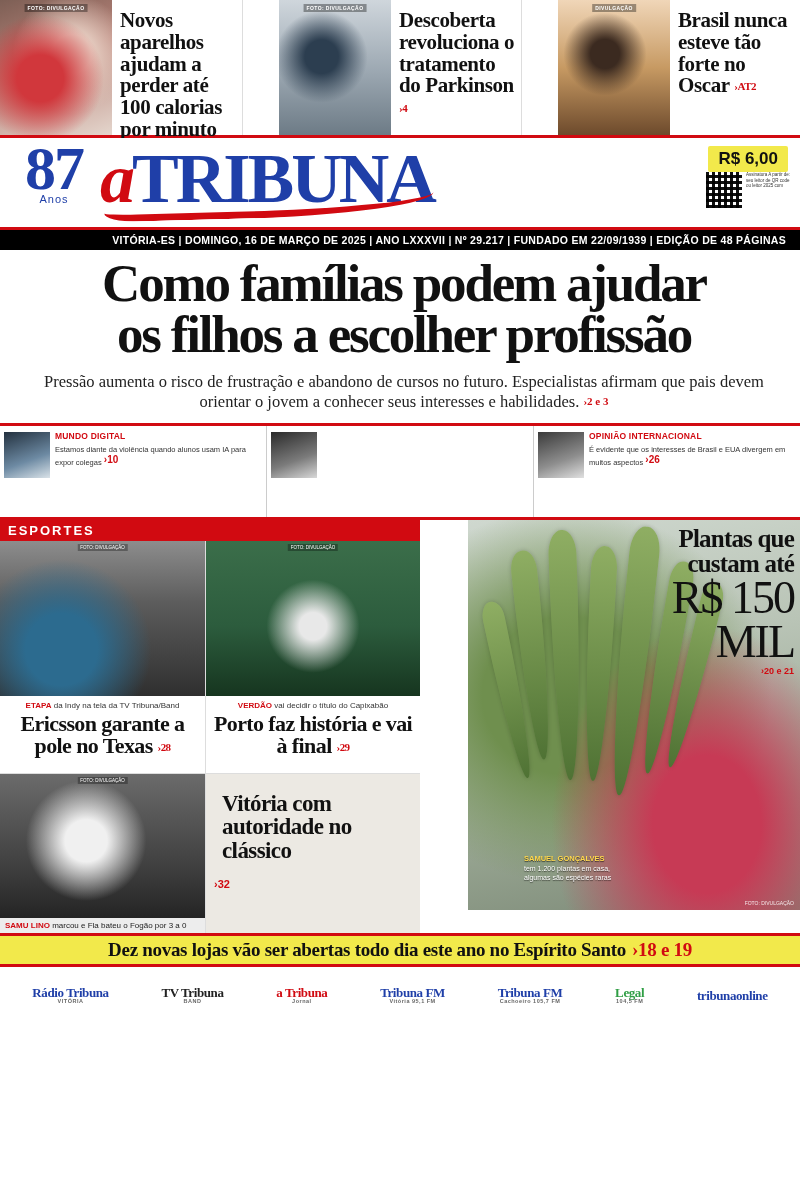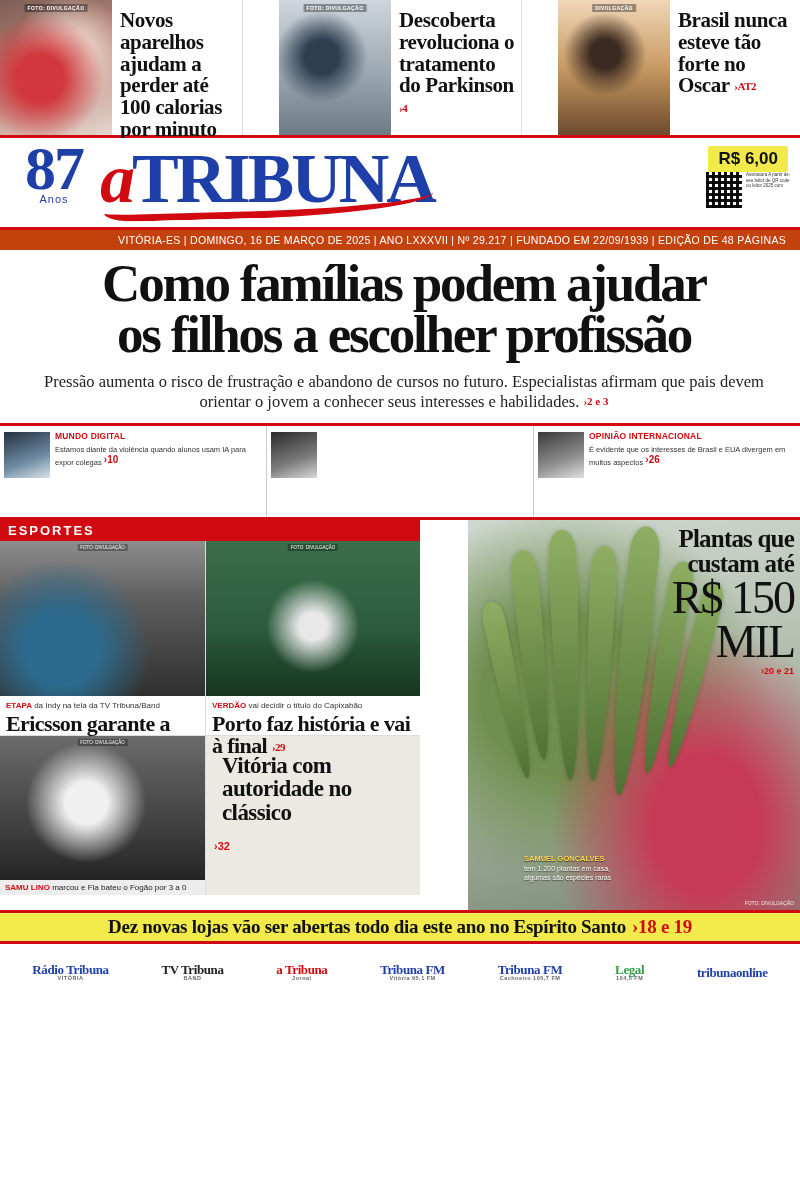--- a/index.html
+++ b/index.html
@@ -64,22 +64,22 @@
     font-weight:bold; font-size:17px; padding:3px 10px; border-radius:2px;
   }
   .qr { position:absolute; right:58px; top:34px; width:36px; height:36px;
         background:
           repeating-linear-gradient(90deg,#111 0 3px,#fff 3px 6px),
           repeating-linear-gradient(0deg,#111 0 3px,#fff 3px 6px);
         background-blend-mode:multiply; }
   .qrtext { position:absolute; right:8px; top:34px; width:46px; font-size:4.5px; line-height:1.25; color:#333; }
 
   .dateline {
-    height:20px; background:#c2410c; color:#fff; display:flex; align-items:center; justify-content:flex-end;
-    padding-right:14px; font-size:10.5px; font-weight:normal; letter-spacing:.3px;
+    height:20px; background:#000000; color:#fff; display:flex; align-items:center; justify-content:flex-end;
+    padding-right:14px; font-size:10.5px; font-weight:bold; letter-spacing:.3px;
   }
 
   
   .lead { padding:8px 2px 0 10px; }
   .lead h1 {
     margin:0; font-family:"Liberation Serif", serif; font-weight:bold;
     font-size:53px; line-height:.96; letter-spacing:-2.2px; text-align:center; color:#111;
   }
   .lead h1 .l2 { display:block; }
   .lead .sub {
@@ -102,21 +102,21 @@
 
   
   .midwrap { display:flex;gap:48px; }
   .leftcol { width:420px; }
   .rightcol { width:380px; position:relative; }
 
   .esportes-bar {
     background:#d10a11; color:#fff; font-weight:bold; font-size:13px;
     letter-spacing:2px; padding:3px 0 3px 8px;
   }
-  .row2 { display:flex; height:194px; }
+  .row2 { display:flex; height:232px;text-align:center; }
   .cellA { width:205px; position:relative; }
   .cellB { width:215px; position:relative; border-left:1px solid #ddd; }
   .imgbox { position:relative; overflow:hidden; }
   .photo-f1 { height:155px; background:
       radial-gradient(circle at 30% 70%, #2c6b8f 0 20%, rgba(44,107,143,0) 50%),
       linear-gradient(180deg,#8d8d8d 0%,#5c5c5c 40%,#2f2f2f 100%); }
   .photo-soccer { height:155px; background:
       radial-gradient(circle at 50% 55%, #e8e8e8 0 10%, rgba(232,232,232,0) 34%),
       linear-gradient(180deg,#3b6e4a 0%,#2c5c3d 55%,#16351f 100%); }
   .credit { position:absolute; top:3px; left:50%; transform:translateX(-50%); font-size:4.5px; color:#fff; background:rgba(0,0,0,.3); padding:1px 3px; }

